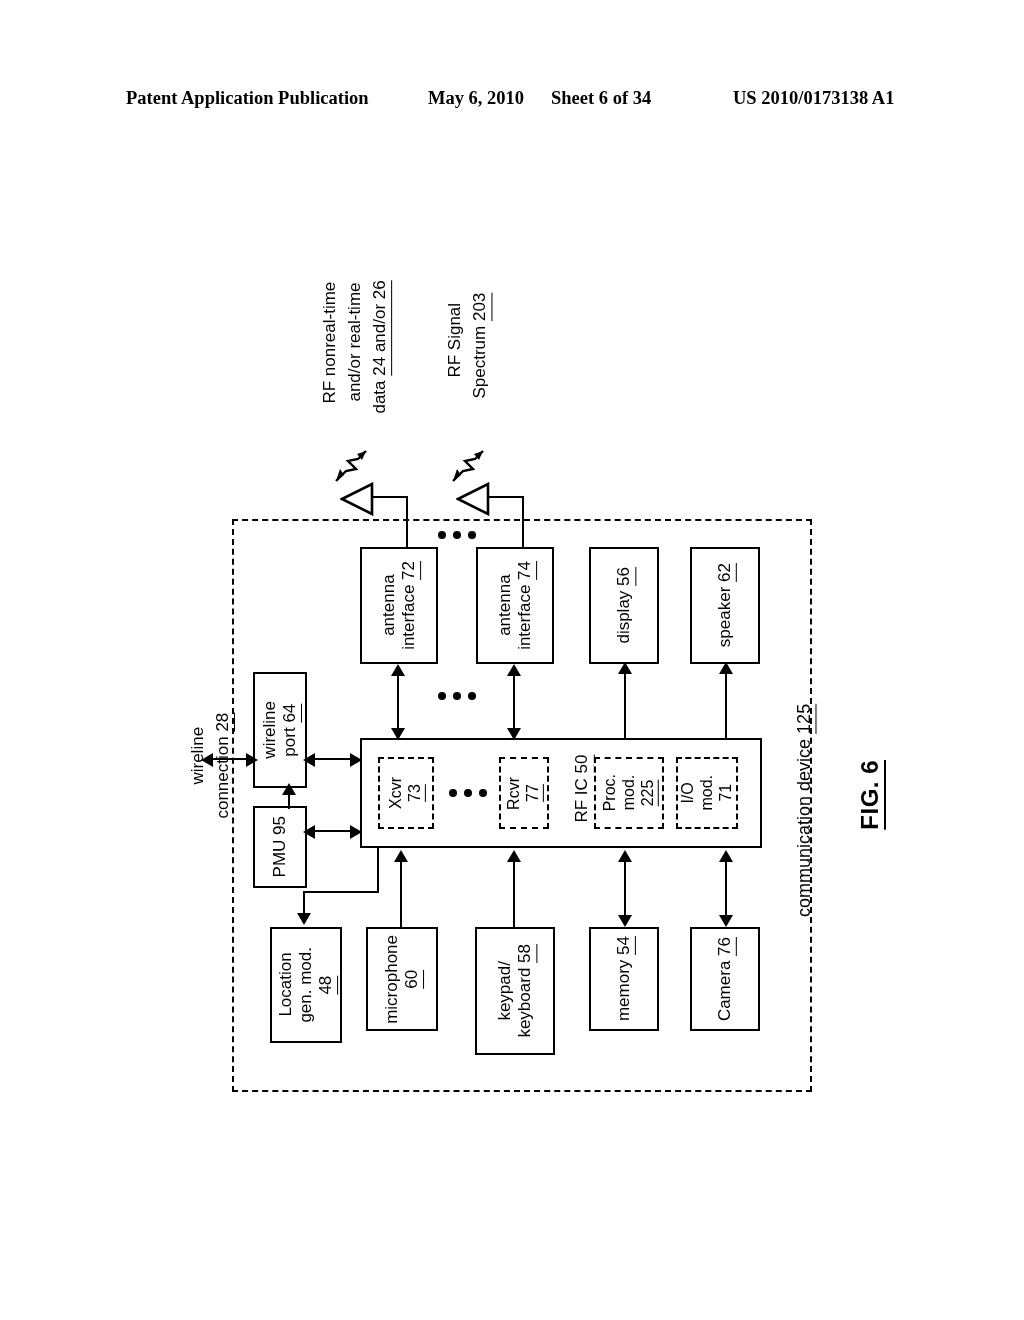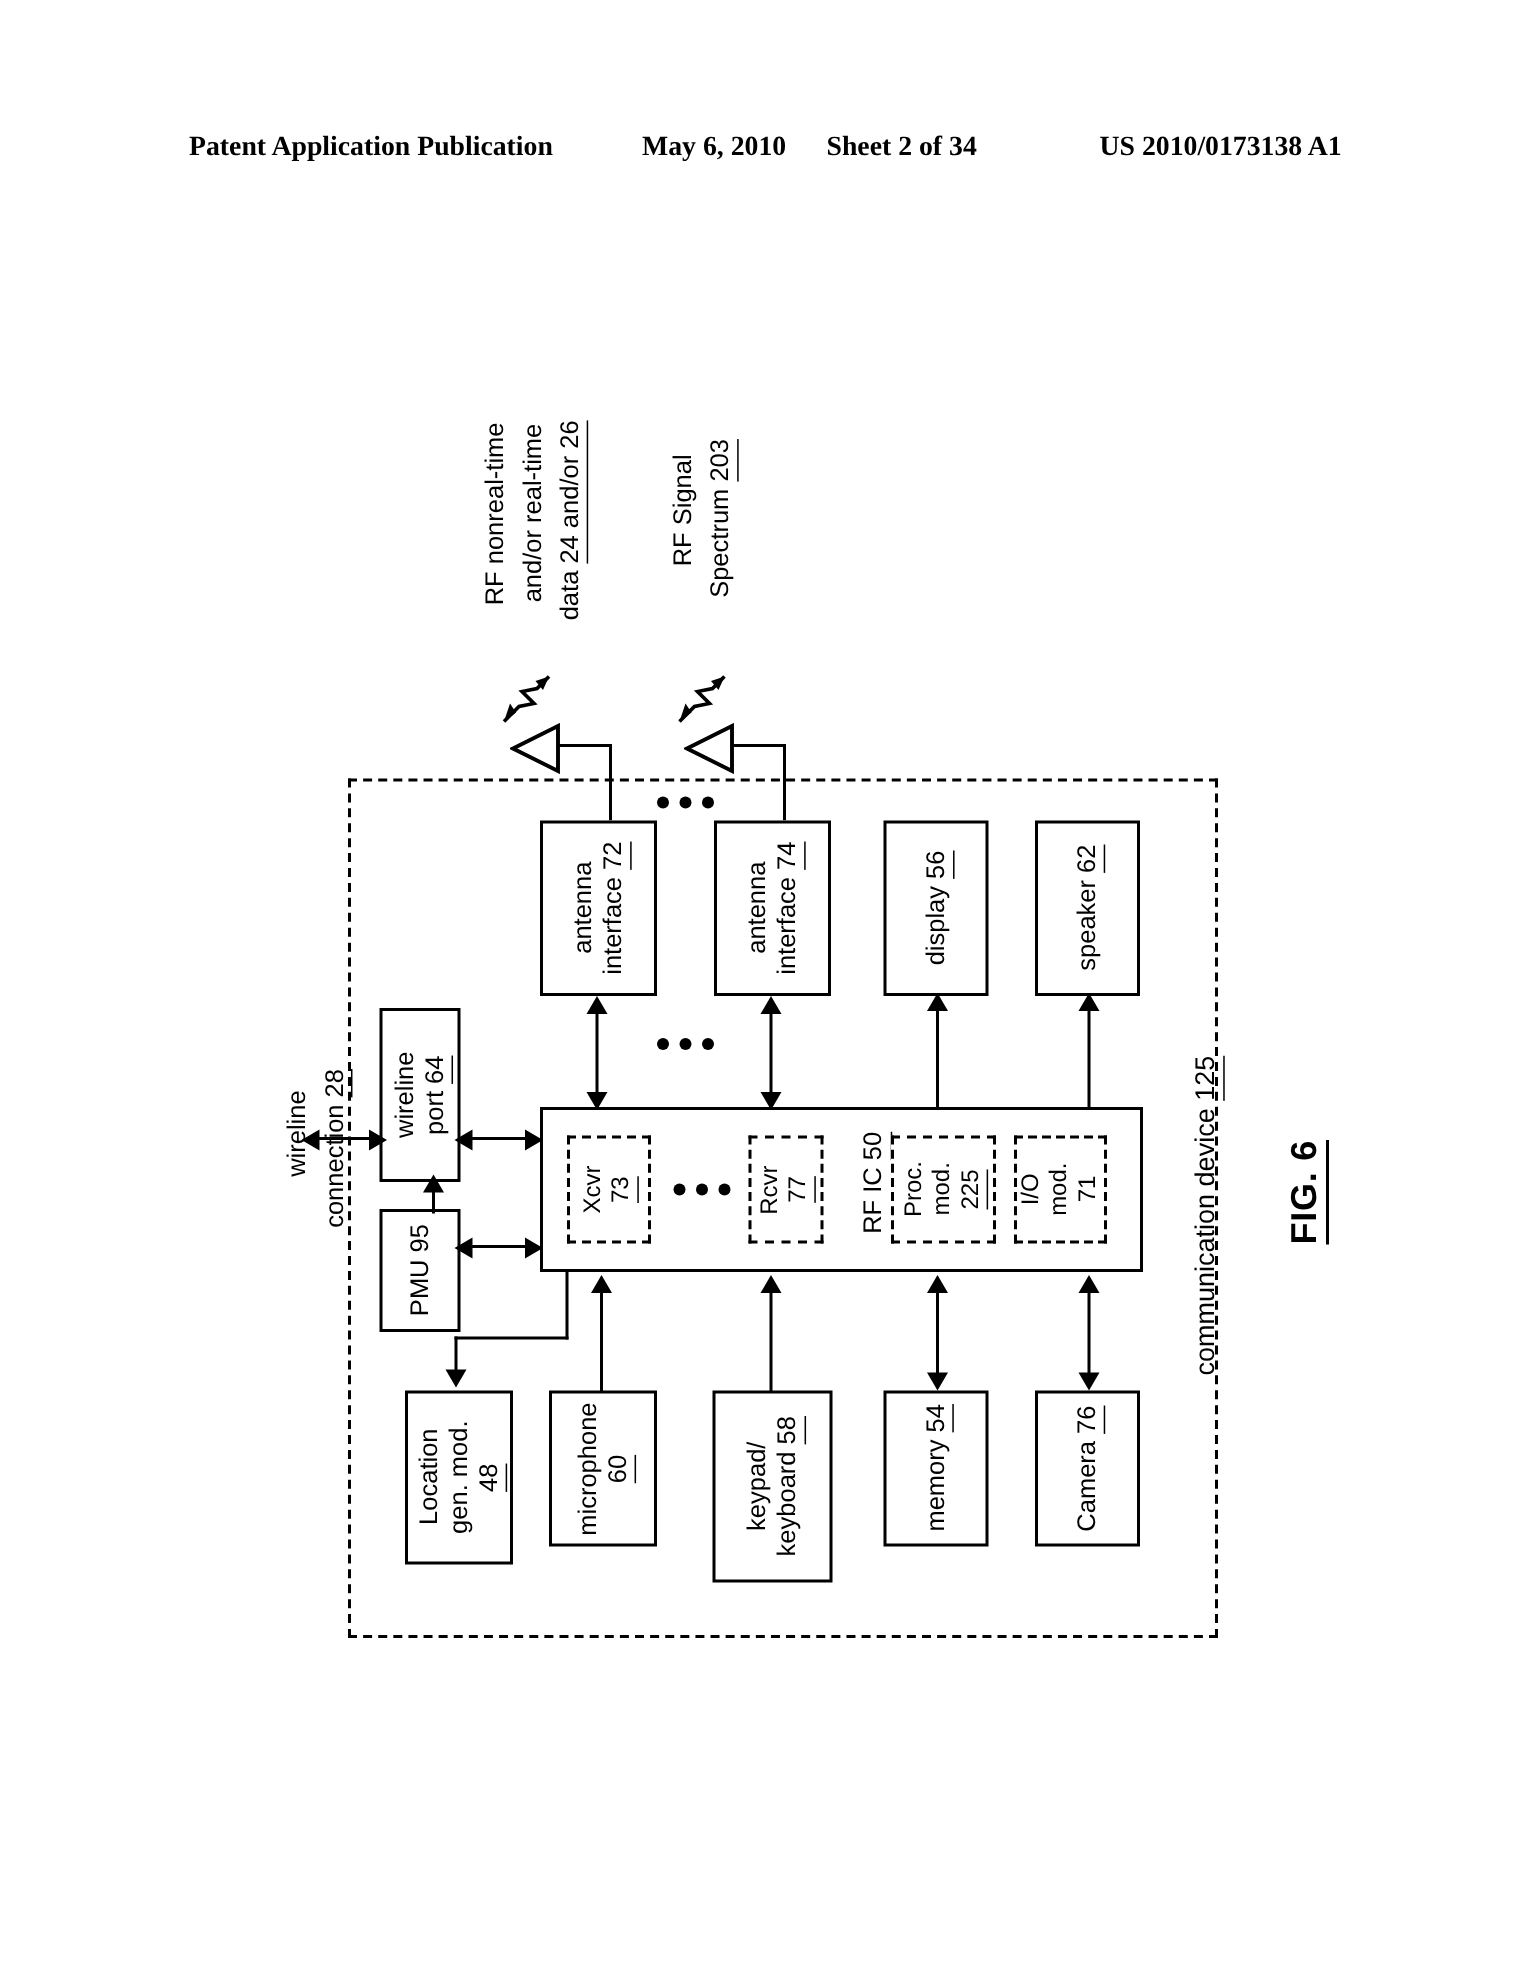--- a/index.html
+++ b/index.html
@@ -59,21 +59,21 @@
   .antenna{position:absolute;}
   
   .squiggle{position:absolute;}
 </style>
 </head>
 <body>
 
 <div id="patent-header">
   <span class="seg" id="hdr-pub">Patent Application Publication</span>
   <span class="seg" id="hdr-date">May 6, 2010</span>
-  <span class="seg" id="hdr-sheet">Sheet 2 of 34</span>
+  <span class="seg" id="hdr-sheet">Sheet 6 of 34</span>
   <span class="seg" id="hdr-num">US 2010/0173138 A1</span>
 </div>
 
 <div class="vlabel" style="left:300px;top:272px;height:150px;">
   <span>RF nonreal-time</span>
 </div>
 <div class="vlabel" style="left:325px;top:272px;height:150px;">
   <span>and/or real-time</span>
 </div>
 <div class="vlabel" style="left:350px;top:272px;height:160px;">

